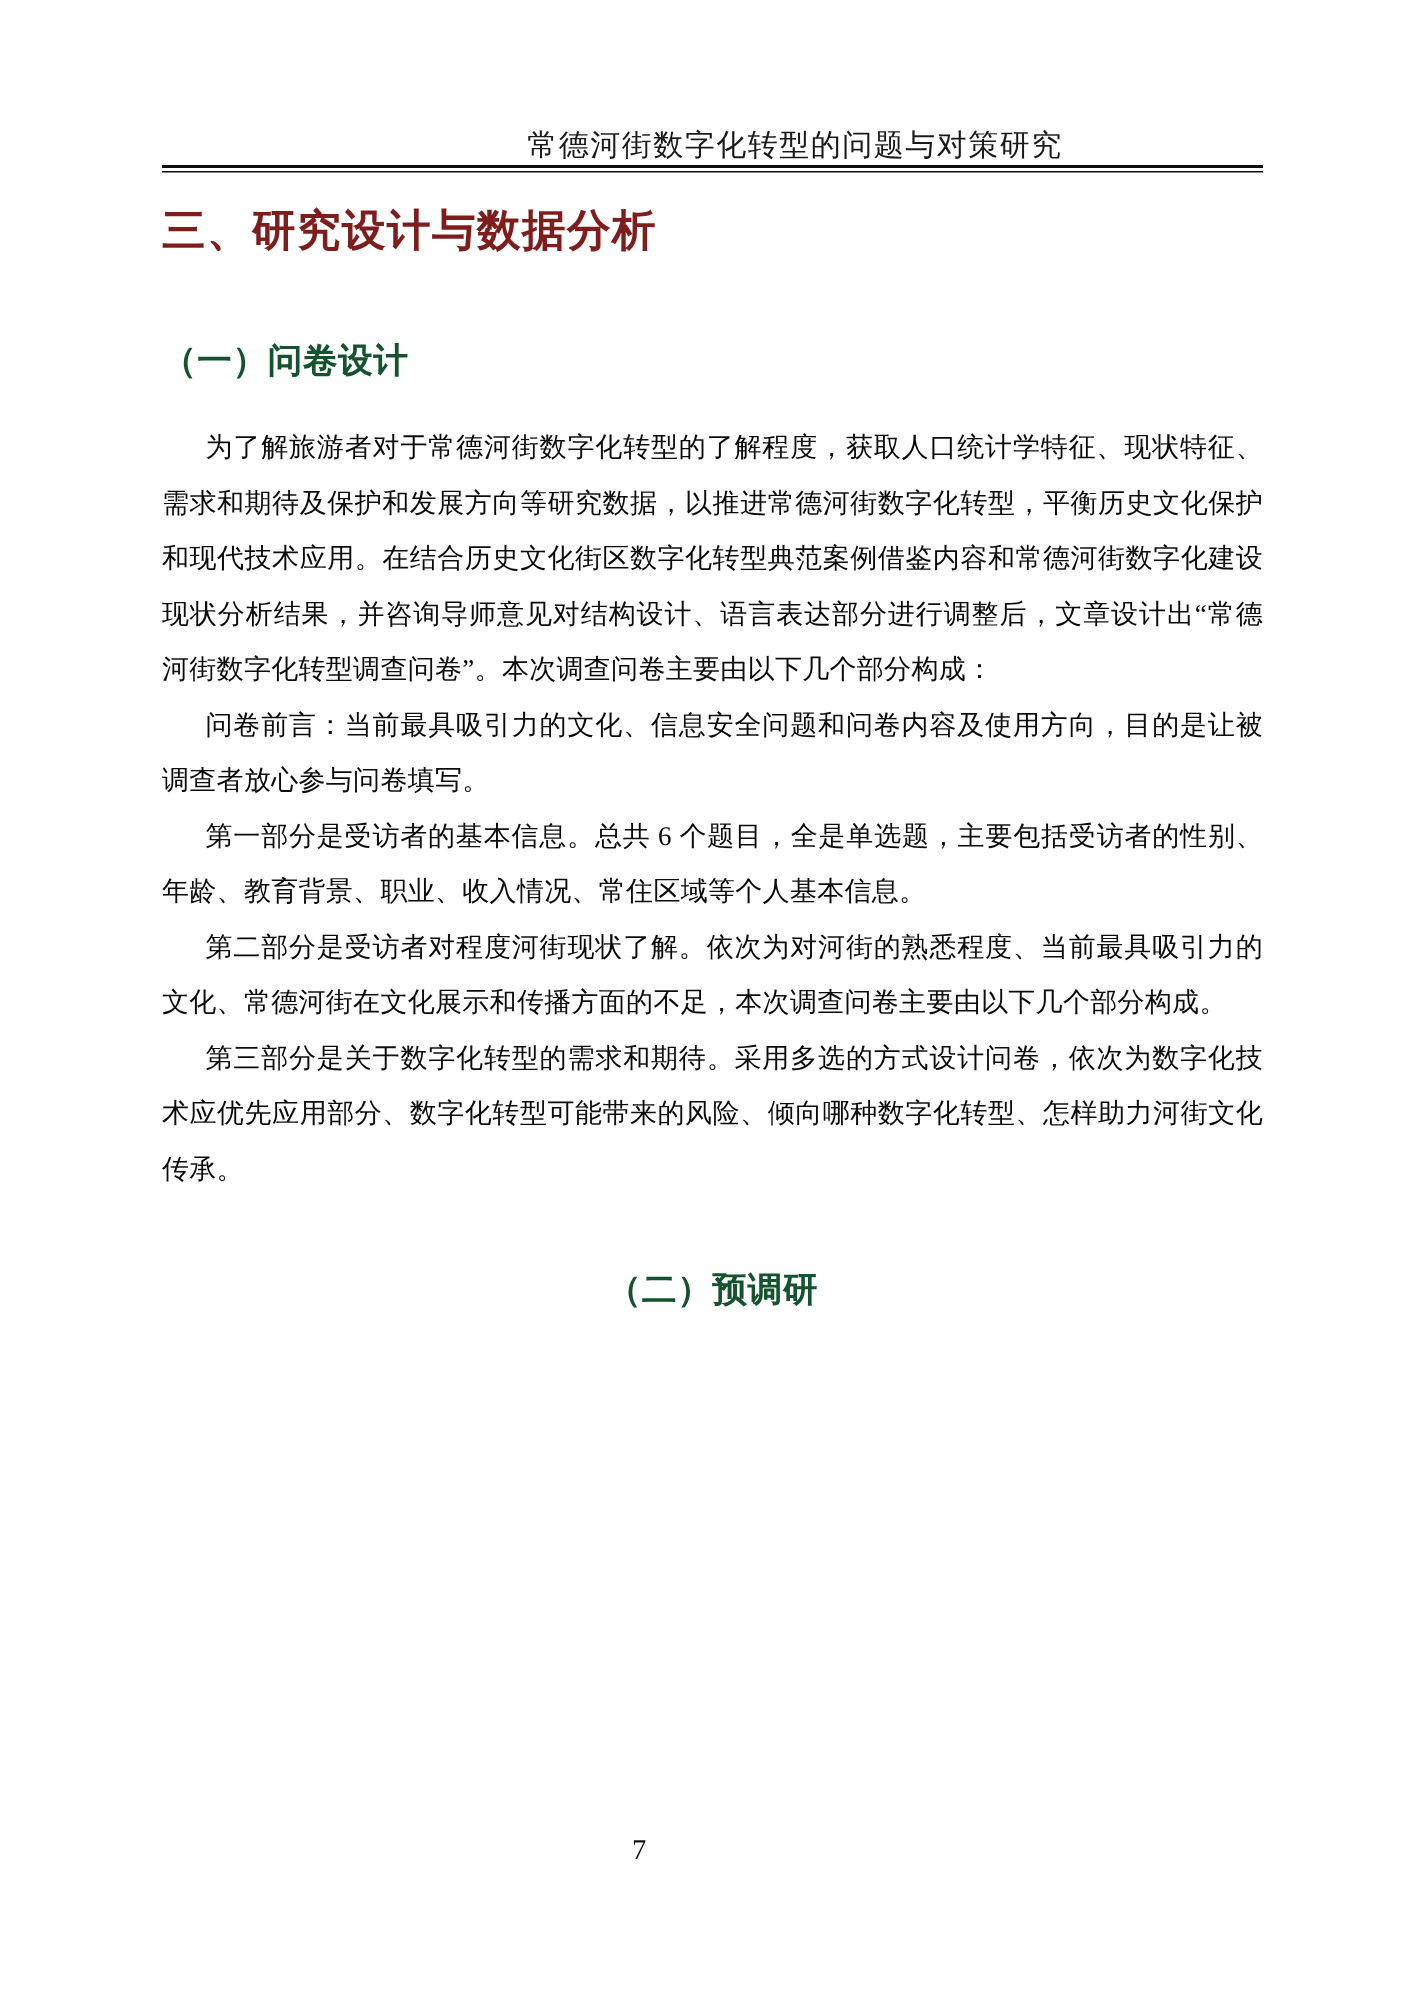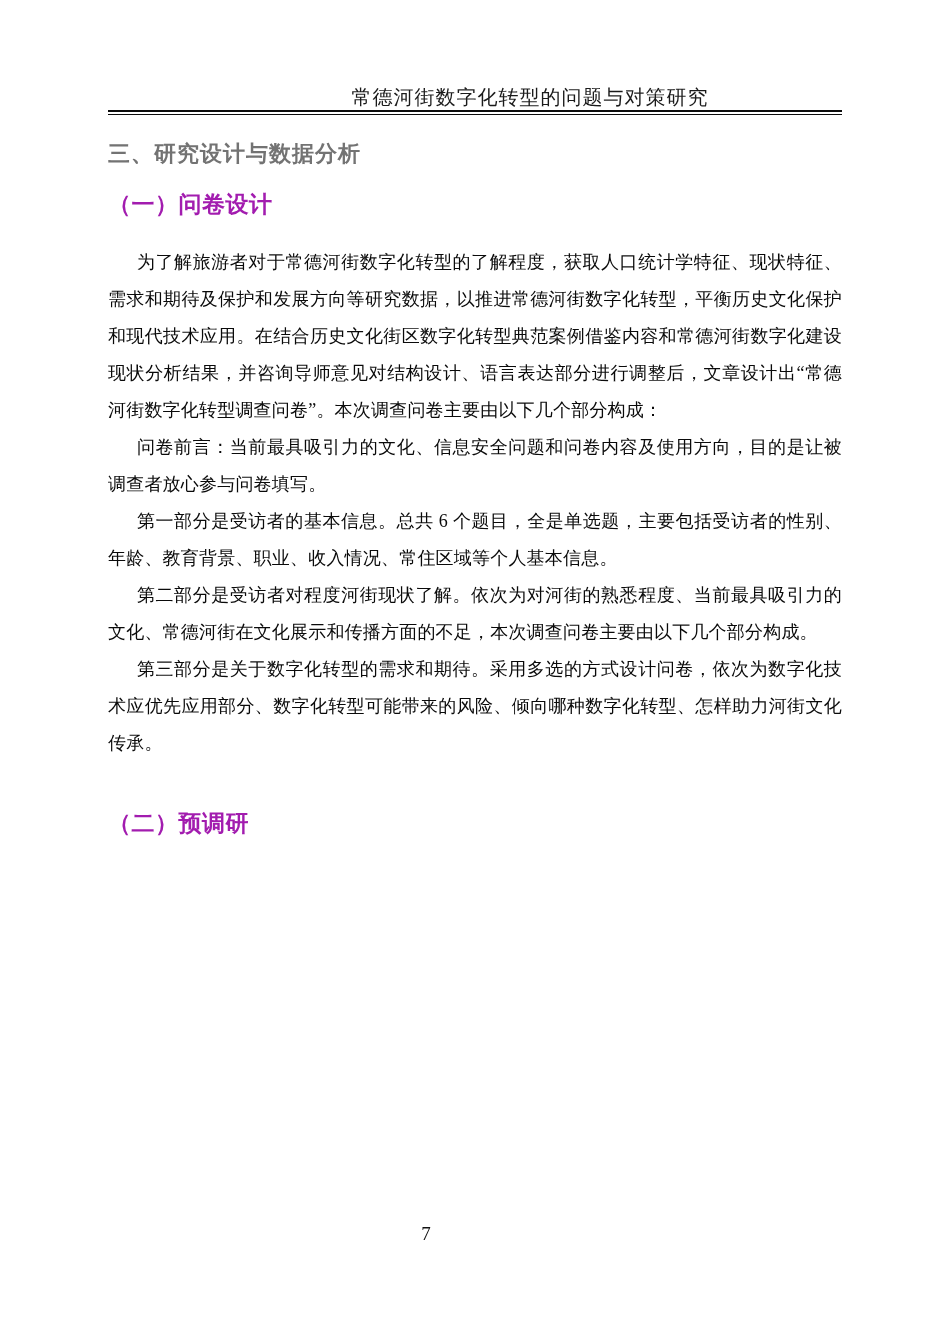--- a/index.html
+++ b/index.html
@@ -36,36 +36,37 @@
   .header-rule {
     margin-top: 2px;
     height: 2px;
     border-top: 2.5px solid #0c0c0c;
     border-bottom: 1.5px solid #0c0c0c;
   }
   .chapter-heading {
     margin: 22px 0 0 0;
     font-family: "Liberation Sans", "DejaVu Sans", sans-serif;
     font-weight: 700;
-    font-size: 22px;
+    font-size: 29px;
     line-height: 34px;
     letter-spacing: 1px;
-    color: #737373;
+    color: #7f1d1d;
   }
   .section-heading {
-    margin: 20px 0 0 0;
+    margin: 56px 0 0 0;
     font-family: "Liberation Sans", "DejaVu Sans", sans-serif;
     font-weight: 700;
     font-size: 23px;
     line-height: 27px;
     letter-spacing: 0.5px;
-    color: #a21caf;
+    color: #14532d;
   }
   .section-heading.second {
     margin-top: 48px;
+    text-align: center;
   }
   .subsection-heading {
     margin: 36px 0 0 0;
     font-family: "Liberation Sans", "DejaVu Sans", sans-serif;
     font-weight: 700;
     font-size: 19px;
     line-height: 23px;
     letter-spacing: 0.5px;
     color: #000;
   }

